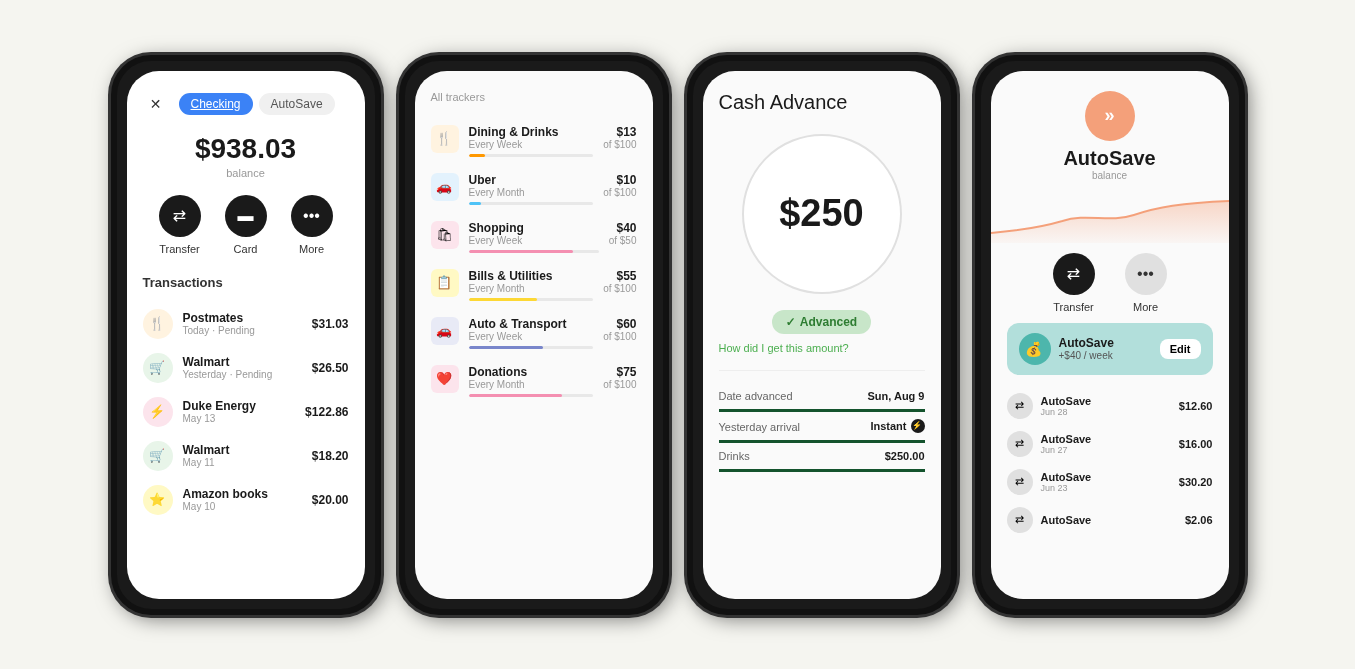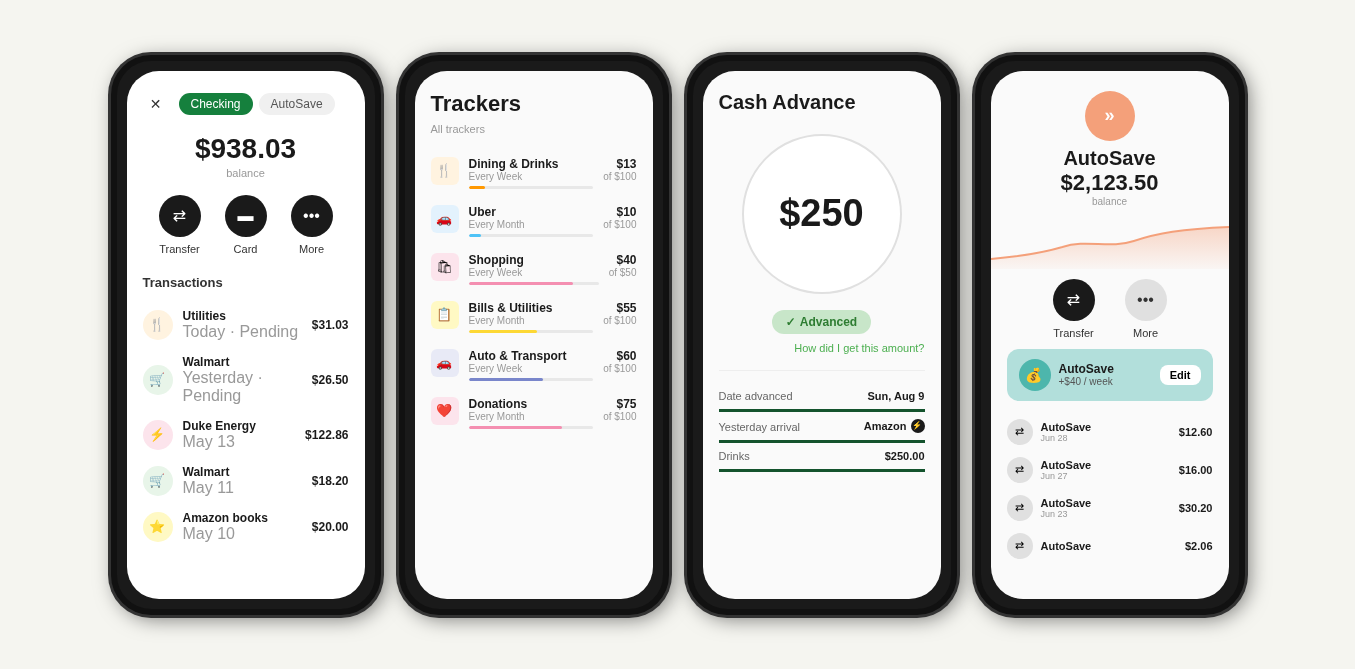--- a/index.html
+++ b/index.html
@@ -66,22 +66,23 @@
       gap: 6px;
     }
     .tab-pill {
       padding: 4px 12px;
       border-radius: 20px;
       font-size: 12px;
       font-weight: 500;
       cursor: pointer;
     }
     .tab-pill.active {
-      background: #15803d;
+      background: #3b82f6;
       color: #fff;
+      text-decoration: underline;
     }
     .tab-pill.inactive {
       background: #f0f0f0;
       color: #555;
     }
     .balance-section {
       text-align: center;
       margin: 12px 0 16px;
     }
     .balance-amount {
@@ -151,21 +152,21 @@
     .txn-icon.books { background: #fff9c4; }
     .txn-details {
       flex: 1;
     }
     .txn-name {
       font-size: 12px;
       font-weight: 600;
       color: #1a1a1a;
     }
     .txn-date {
-      font-size: 16px;
+      font-size: 10px;
       color: #999;
     }
     .txn-amount {
       font-size: 12px;
       font-weight: 600;
       color: #1a1a1a;
     }
 
     
     .screen2 {
@@ -241,21 +242,21 @@
       color: #999;
     }
 
     
     .screen3 {
       padding: 20px 16px;
       background: #fafafa;
     }
     .screen3 h2 {
       font-size: 20px;
-      font-weight: 700;
+      font-weight: 400;
       color: #1a1a1a;
       margin-bottom: 20px;
     }
     .advance-circle {
       width: 160px;
       height: 160px;
       border-radius: 50%;
       border: 2px solid #e0e0e0;
       display: flex;
       flex-direction: column;
@@ -278,21 +279,21 @@
       font-weight: 600;
       display: flex;
       align-items: center;
       gap: 4px;
       margin: 0 auto 8px;
       width: fit-content;
     }
     .how-link {
       color: #4caf50;
       font-size: 11px;
-      text-align: right;
+      text-align: left;
       cursor: pointer;
       margin-bottom: 16px;
     }
     .advance-details {
       border-top: 1px solid #eee;
       padding-top: 12px;
     }
     .advance-row {
       display: flex;
       justify-content: space-between;
@@ -464,21 +465,21 @@
           <div class="action-btn">
             <div class="action-icon">•••</div>
             <span class="action-label">More</span>
           </div>
         </div>
         <div class="transactions-section">
           <h3>Transactions</h3>
           <div class="transaction-item">
             <div class="txn-icon food">🍴</div>
             <div class="txn-details">
-              <div class="txn-name">Utilities</div>
+              <div class="txn-name">Postmates</div>
               <div class="txn-date">Today · Pending</div>
             </div>
             <div class="txn-amount">$31.03</div>
           </div>
           <div class="transaction-item">
             <div class="txn-icon shopping">🛒</div>
             <div class="txn-details">
               <div class="txn-name">Walmart</div>
               <div class="txn-date">Yesterday · Pending</div>
             </div>
@@ -509,21 +510,20 @@
             <div class="txn-amount">$20.00</div>
           </div>
         </div>
       </div>
     </div>
   </div>
 
   <div class="phone-wrapper">
     <div class="phone-frame">
       <div class="phone-screen screen2">
-        <h2>Trackers</h2>
         <div class="trackers-subtitle">All trackers</div>
 
         <div class="tracker-item">
           <div class="tracker-icon dining">🍴</div>
           <div class="tracker-info">
             <div class="tracker-name">Dining &amp; Drinks</div>
             <div class="tracker-freq">Every Week</div>
             <div class="tracker-bar-bg">
                 <div class="tracker-bar-fill" style="width:13%;background:#ff9800"></div>
               </div>
@@ -626,40 +626,39 @@
         </div>
         <div class="how-link">How did I get this amount?</div>
         <div class="advance-details">
           <div class="advance-row">
             <span class="advance-row-label">Date advanced</span>
             <span class="advance-row-value">Sun, Aug 9</span>
           </div>
           <div class="advance-row">
             <span class="advance-row-label">Yesterday arrival</span>
             <span class="advance-row-value">
-              <span>Amazon</span>
+              <span>Instant</span>
               <span class="instant-badge">⚡</span>
             </span>
           </div>
           <div class="advance-row">
             <span class="advance-row-label">Drinks</span>
             <span class="advance-row-value">$250.00</span>
           </div>
         </div>
       </div>
     </div>
   </div>
 
   <div class="phone-wrapper">
     <div class="phone-frame">
       <div class="phone-screen screen4">
         <div class="autosave-header">
           <div class="autosave-logo">»</div>
           <div class="autosave-title">AutoSave</div>
-          <div class="autosave-balance">$2,123.50</div>
           <div class="autosave-balance-label">balance</div>
         </div>
 
         <div class="chart-area">
           <svg width="100%" height="50" viewBox="0 0 300 50" preserveAspectRatio="none">
             <defs>
               <linearGradient id="chartGrad" x1="0" y1="0" x2="0" y2="1">
                 <stop offset="0%" stop-color="#f4a07a" stop-opacity="0.4"></stop>
                 <stop offset="100%" stop-color="#f4a07a" stop-opacity="0.05"></stop>
               </linearGradient>

